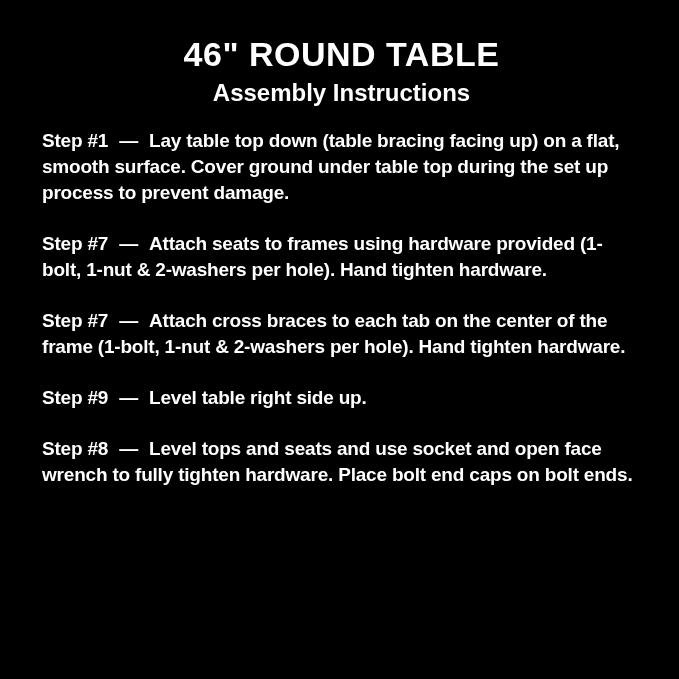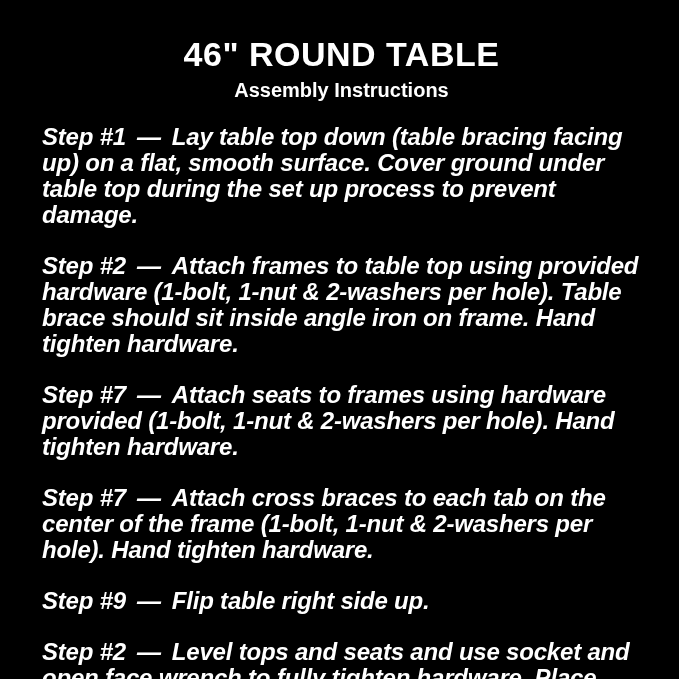--- a/index.html
+++ b/index.html
@@ -24,61 +24,59 @@
     margin-bottom: 22px;
   }
   .title {
     font-size: 34px;
     line-height: 1.2;
     letter-spacing: 0.5px;
     margin: 0 0 4px 0;
     white-space: pre-wrap;
   }
   .subtitle {
-    font-size: 20px;
+    font-size: 24px;
     line-height: 1.15;
     margin: 0;
     white-space: pre-wrap;
   }
   .steps {
     margin: 0;
     padding: 0;
   }
   .step {
-    font-size: 24px;
+    font-size: 19px;
     line-height: 26px;
     letter-spacing: -0.2px;
     margin: 9px 0 25px 0;
     white-space: pre-wrap;
-    font-style: italic;
   }
   .step .sep {
     display: inline-block;
     margin: 0 11px;
   }
 </style>
 </head>
 <body>
 
 <div class="poster">
 
   <div class="header">
     <h1 class="title">46" ROUND TABLE</h1>
     <h2 class="subtitle">Assembly Instructions</h2>
   </div>
 
   <div class="steps">
 
     <p class="step"><span>Step #1</span><span class="sep">—</span><span>Lay table top down (table bracing facing up) on a flat, smooth surface. Cover ground under table top during the set up process to prevent damage.</span></p>
 
-    <p class="step"><span>Step #2</span><span class="sep">—</span><span>Attach frames to table top using provided hardware (1-bolt, 1-nut &amp; 2-washers per hole). Table brace should sit inside angle iron on frame. Hand tighten hardware.</span></p>
 
     <p class="step"><span>Step #7</span><span class="sep">—</span><span>Attach seats to frames using hardware provided (1-bolt, 1-nut &amp; 2-washers per hole). Hand tighten hardware.</span></p>
 
     <p class="step"><span>Step #7</span><span class="sep">—</span><span>Attach cross braces to each tab on the center of the frame (1-bolt, 1-nut &amp; 2-washers per hole). Hand tighten hardware.</span></p>
 
-    <p class="step"><span>Step #9</span><span class="sep">—</span><span>Flip table right side up.</span></p>
+    <p class="step"><span>Step #9</span><span class="sep">—</span><span>Level table right side up.</span></p>
 
-    <p class="step"><span>Step #2</span><span class="sep">—</span><span>Level tops and seats and use socket and open face wrench to fully tighten hardware. Place bolt end caps on bolt ends.</span></p>
+    <p class="step"><span>Step #8</span><span class="sep">—</span><span>Level tops and seats and use socket and open face wrench to fully tighten hardware. Place bolt end caps on bolt ends.</span></p>
 
   </div>
 
 </div>
 
 </body></html>

